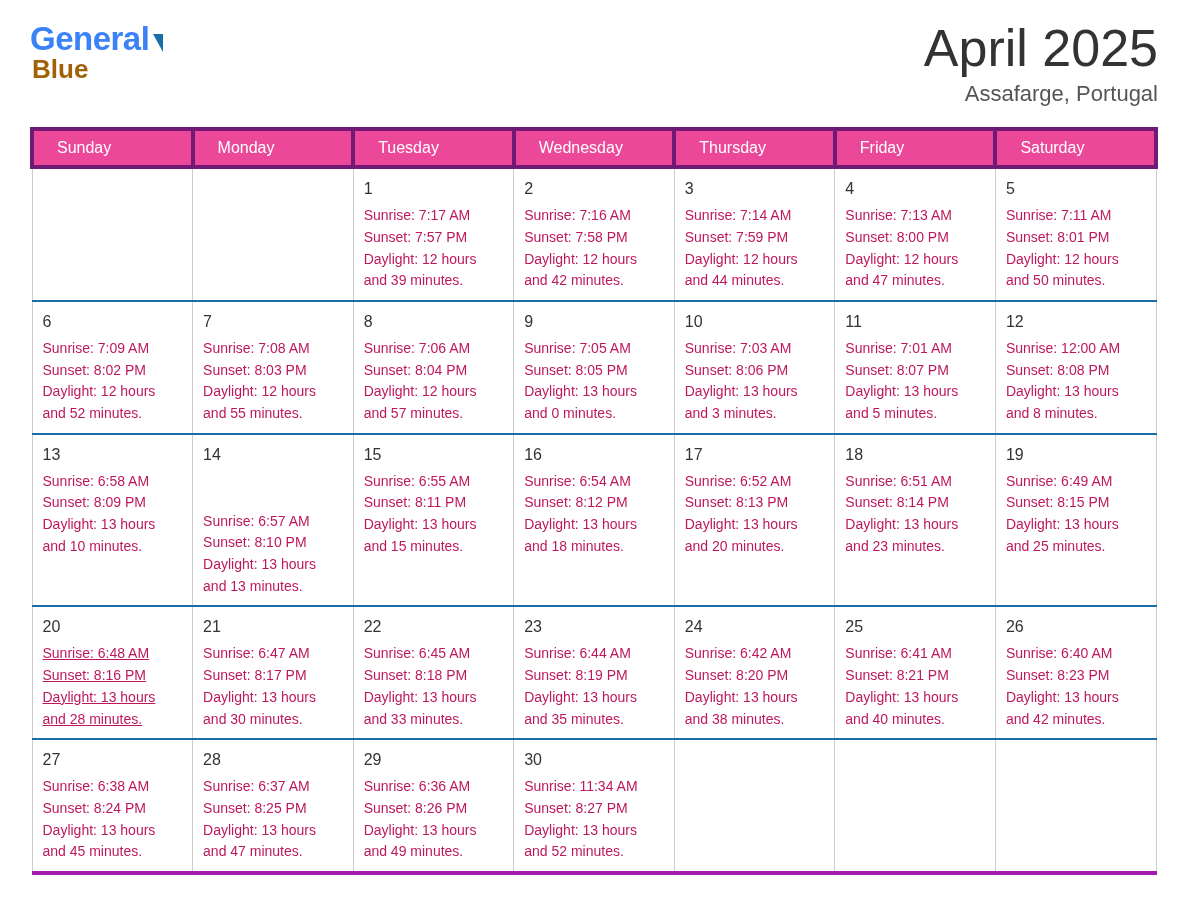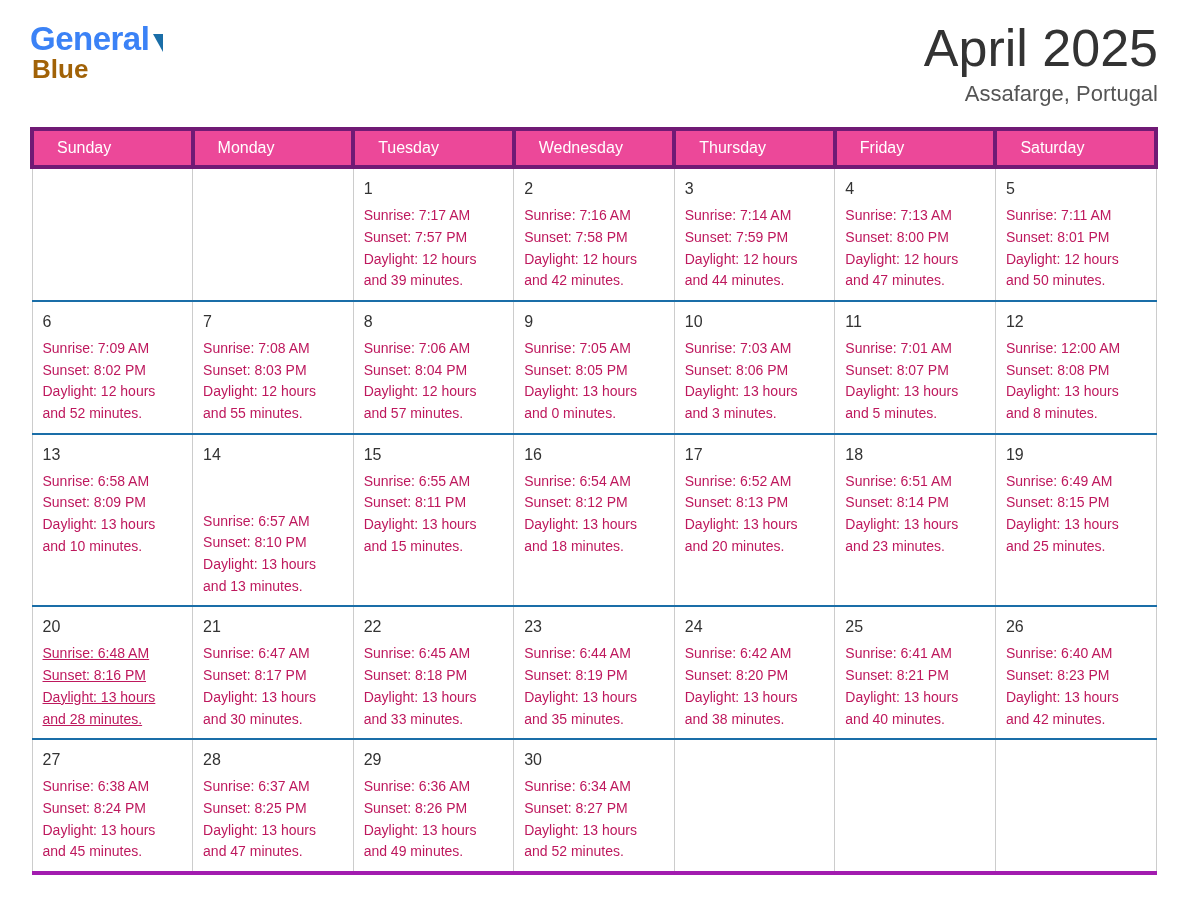--- a/index.html
+++ b/index.html
@@ -362,21 +362,21 @@
         </td>
         <td>
           <div class="day-number">29</div>
           <div class="day-info" style="white-space: pre-line;">Sunrise: 6:36 AM
 Sunset: 8:26 PM
 Daylight: 13 hours
 and 49 minutes.</div>
         </td>
         <td>
           <div class="day-number">30</div>
-          <div class="day-info" style="white-space: pre-line;">Sunrise: 6:34 AM
+          <div class="day-info" style="white-space: pre-line;">Sunrise: 11:34 AM
 Sunset: 8:27 PM
 Daylight: 13 hours
 and 52 minutes.</div>
         </td>
         <td class="empty"></td>
         <td class="empty"></td>
         <td class="empty"></td>
       </tr>
     </tbody>
 </table>

